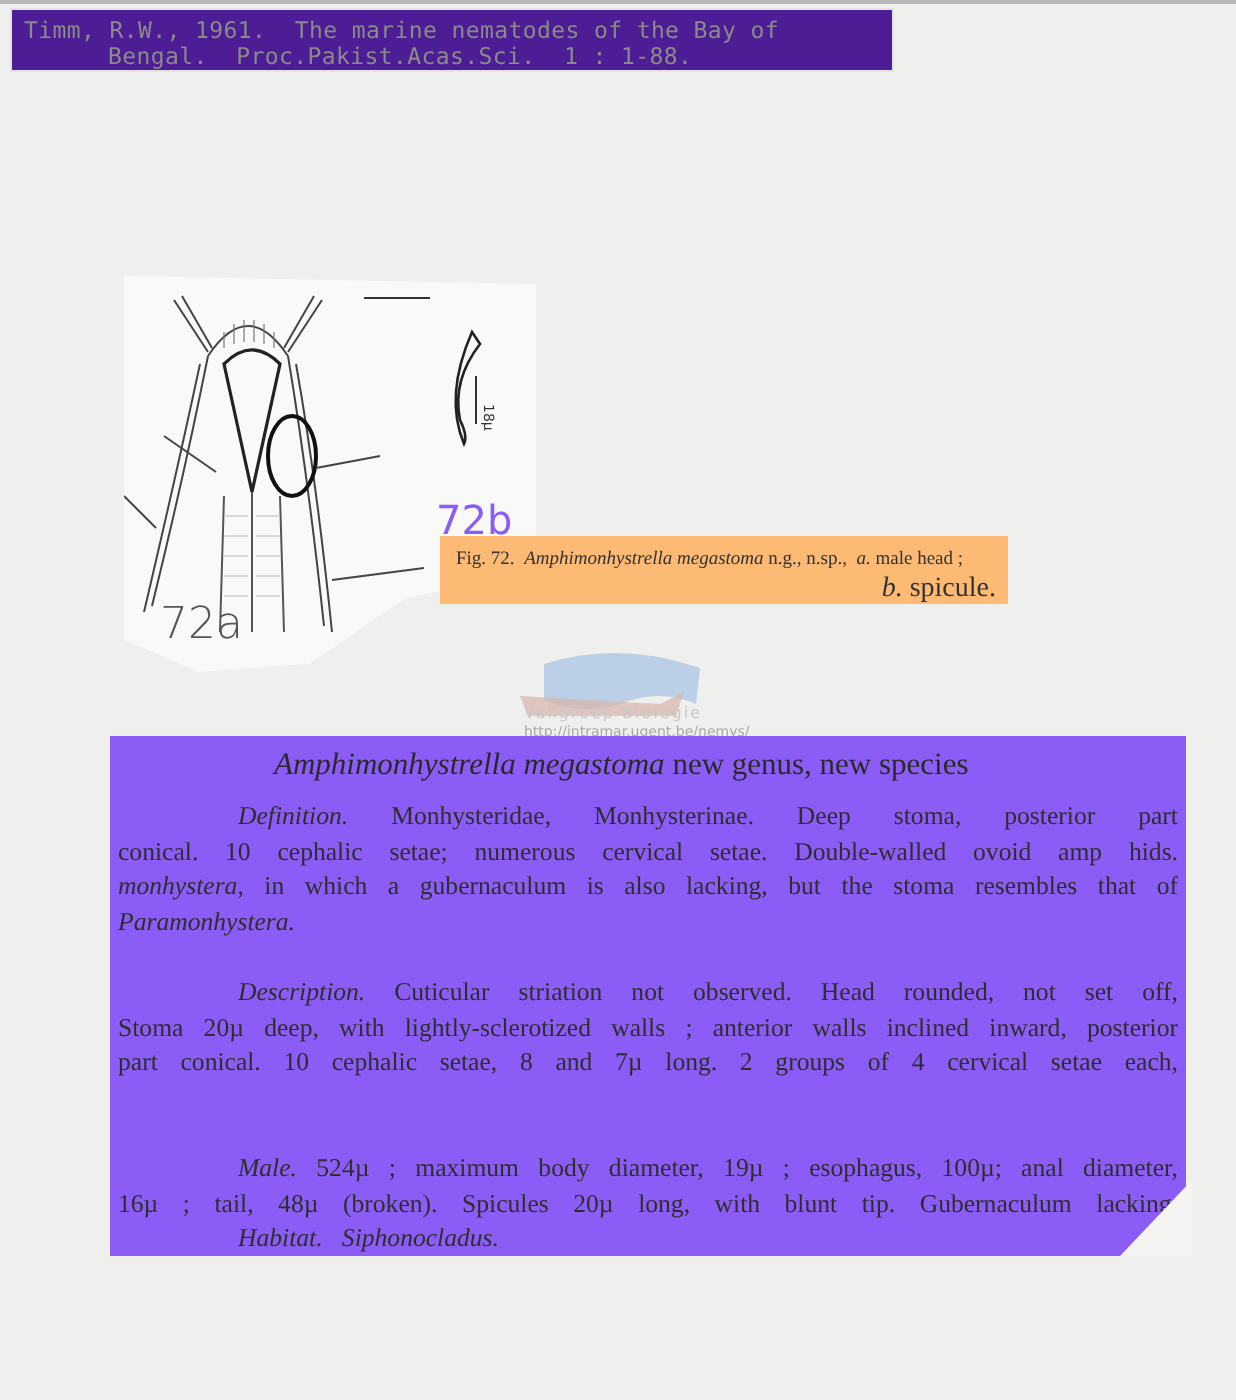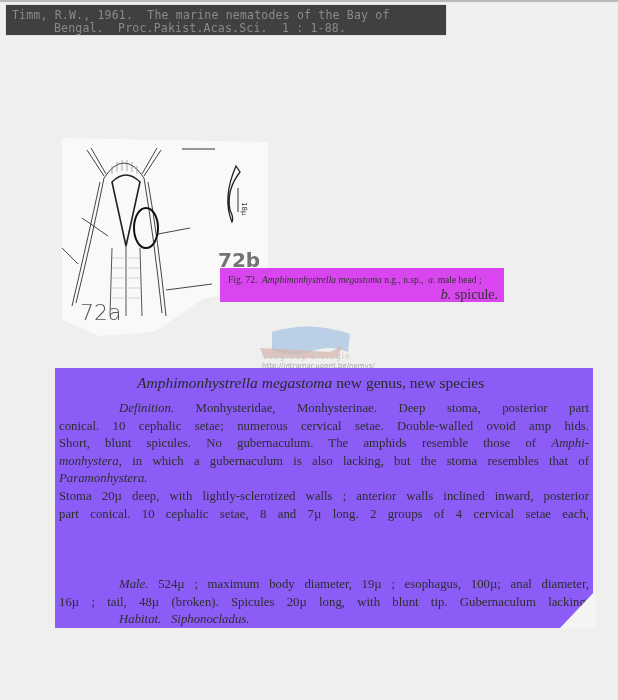--- a/index.html
+++ b/index.html
@@ -5,39 +5,39 @@
   html, body { margin: 0; padding: 0; }
   body {
     width: 618px; height: 700px; position: relative; overflow: hidden;
     background: #efefed;
     font-family: "Liberation Serif", serif;
     color: #2a2a2a;
   }
   .topbar { position: absolute; left: 0; top: 0; width: 618px; height: 2px; background: #b9b9b7; }
   .ref-label {
     position: absolute; left: 5px; top: 4px; width: 440px; height: 30px;
-    background: #404040; border: 1px solid #e3e3e1;
+    background: #4c1d95; border: 1px solid #e3e3e1;
     font-family: "DejaVu Sans Mono", monospace; font-size: 11.5px; color: #8a8a8a;
     line-height: 13px; letter-spacing: 0.2px;
   }
   .ref-label .l1 { position: absolute; left: 6px; top: 4px; white-space: pre; }
   .ref-label .l2 { position: absolute; left: 48px; top: 17px; white-space: pre; }
 
   .fig-clip {
     position: absolute; left: 62px; top: 138px; width: 206px; height: 202px;
     background: #f9f9f8;
     clip-path: polygon(0 0, 100% 2%, 100% 72%, 68% 80%, 45% 96%, 18% 98%, 0 90%);
   }
   .fig-clip svg { position: absolute; left: 0; top: 0; }
   .label-72a { position: absolute; left: 80px; top: 300px; font-family: "DejaVu Sans", sans-serif; font-size: 22px; color: #555; font-weight: 300; }
-  .label-72b { position: absolute; left: 218px; top: 248px; font-family: "DejaVu Sans", sans-serif; font-size: 20px; color: #737373; font-weight: 700; }
+  .label-72b { position: absolute; left: 218px; top: 248px; font-family: "DejaVu Sans", sans-serif; font-size: 20px; color: #8b5cf6; font-weight: 400; }
 
   .caption-box {
     position: absolute; left: 220px; top: 268px; width: 284px; height: 34px;
-    background: #d946ef;
+    background: #fdba74;
   }
   .caption-l1 { position: absolute; left: 8px; top: 7px; font-size: 9.5px; white-space: nowrap; color: #333; }
   .caption-l2 { position: absolute; right: 6px; top: 19px; font-size: 14px; white-space: nowrap; color: #333; }
   .caption-box i { font-style: italic; }
 
   .watermark { position: absolute; left: 250px; top: 322px; width: 120px; height: 44px; }
   .wm-url { position: absolute; left: 262px; top: 362px; font-family: "DejaVu Sans", sans-serif; font-size: 7px; color: #a8a8a8; white-space: nowrap; }
   .wm-group { position: absolute; left: 262px; top: 352px; font-family: "DejaVu Sans", sans-serif; font-size: 8px; color: #c9c9c9; letter-spacing: 1px; white-space: nowrap; }
 
   .text-box {
@@ -119,26 +119,26 @@
 </svg>
 <div class="wm-group">Vakgroep Biologie</div>
 <div class="wm-url">http://intramar.ugent.be/nemys/</div>
 
 <div class="text-box">
   <div class="title"><i>Amphimonhystrella megastoma</i><span> new genus, new species</span></div>
 
   <div class="para p-def">
     <span class="ln indent"><i>Definition.</i><span> Monhysteridae, Monhysterinae.  Deep stoma, posterior part</span></span>
     <span class="ln">conical. 10 cephalic setae; numerous cervical setae. Double-walled ovoid amp hids.</span>
-    <span class="ln"><span>Short, blunt spicules. No gubernaculum. The amphids resemble those of</span> <i>Amphi-</i></span>
     <span class="ln"><i>monhystera</i><span>, in which a gubernaculum is also lacking, but the stoma resembles that of</span></span>
     <span class="ln last"><i>Paramonhystera.</i></span>
   </div>
 
   <div class="para p-desc">
+    <span class="ln indent"><i>Description.</i><span> Cuticular striation not observed. Head rounded, not set off,</span></span>
     <span class="ln">Stoma 20µ deep, with lightly-sclerotized walls ; anterior walls inclined inward, posterior</span>
     <span class="ln">part conical. 10 cephalic setae, 8 and 7µ long. 2 groups of 4 cervical setae each,</span>
   </div>
 
   <div class="para p-male">
     <span class="ln indent"><i>Male.</i><span> 524µ ; maximum body diameter, 19µ ; esophagus, 100µ; anal diameter,</span></span>
     <span class="ln">16µ ; tail, 48µ (broken). Spicules 20µ long, with blunt tip. Gubernaculum lacking.</span>
   </div>
 
   <div class="para p-hab">

